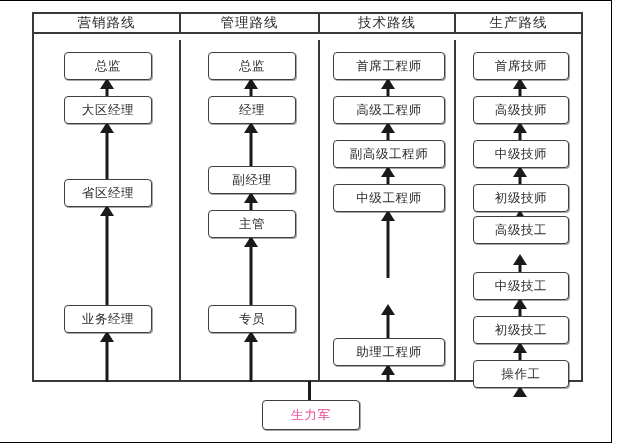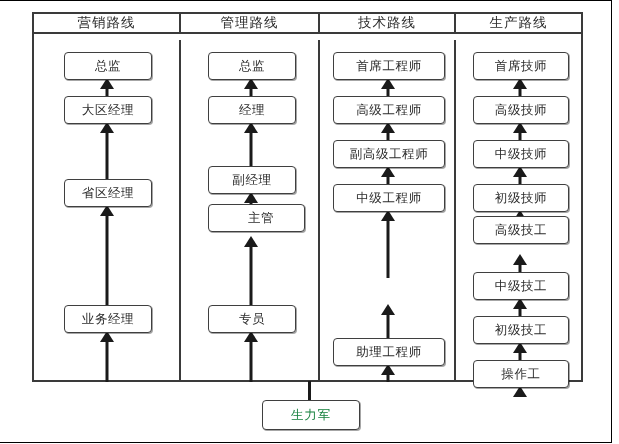--- a/index.html
+++ b/index.html
@@ -132,21 +132,21 @@
     top: 400px;
     width: 96px;
     height: 28px;
     border: 1.6px solid #3f3f3f;
     border-radius: 4px;
     background: #ffffff;
     display: flex;
     align-items: center;
     justify-content: center;
     font-size: 12.5px;
-    color: #15803d;
+    color: #ec4899;
     letter-spacing: 0.8px;
     box-shadow: 1px 1px 0 rgba(0,0,0,0.35);
     z-index: 3;
   }
   .source-stem {
     position: absolute;
     left: 308px;
     top: 381px;
     width: 2.5px;
     height: 20px;
@@ -198,21 +198,21 @@
           <div class="node" style="width: 86px; top: 56px; left: 27px;">经理</div>
           <div class="arrow" style="left: 0px; width: 139px; top: 38px; height: 18px;">
             <div class="shaft" style="height: 9px;"></div>
             <div class="head"></div>
           </div>
           <div class="node" style="width: 86px; top: 126px; left: 27px;">副经理</div>
           <div class="arrow" style="left: 0px; width: 139px; top: 82px; height: 44px;">
             <div class="shaft" style="height: 35px;"></div>
             <div class="head"></div>
           </div>
-          <div class="node" style="width: 86px; top: 164px; left: 27px; padding-left: 9px;">主管</div>
+          <div class="node" style="width: 86px; top: 170px; left: 27px;">主管</div>
           <div class="arrow" style="left: 0px; width: 139px; top: 152px; height: 18px;">
             <div class="shaft" style="height: 9px;"></div>
             <div class="head"></div>
           </div>
           <div class="node" style="width: 86px; top: 265px; left: 27px;">专员</div>
           <div class="arrow" style="left: 0px; width: 139px; top: 196px; height: 69px;">
             <div class="shaft" style="height: 60px;"></div>
             <div class="head"></div>
           </div>
           <div class="arrow feeder" style="left: 0px; width: 139px; top: 291px; height: 51px;">

